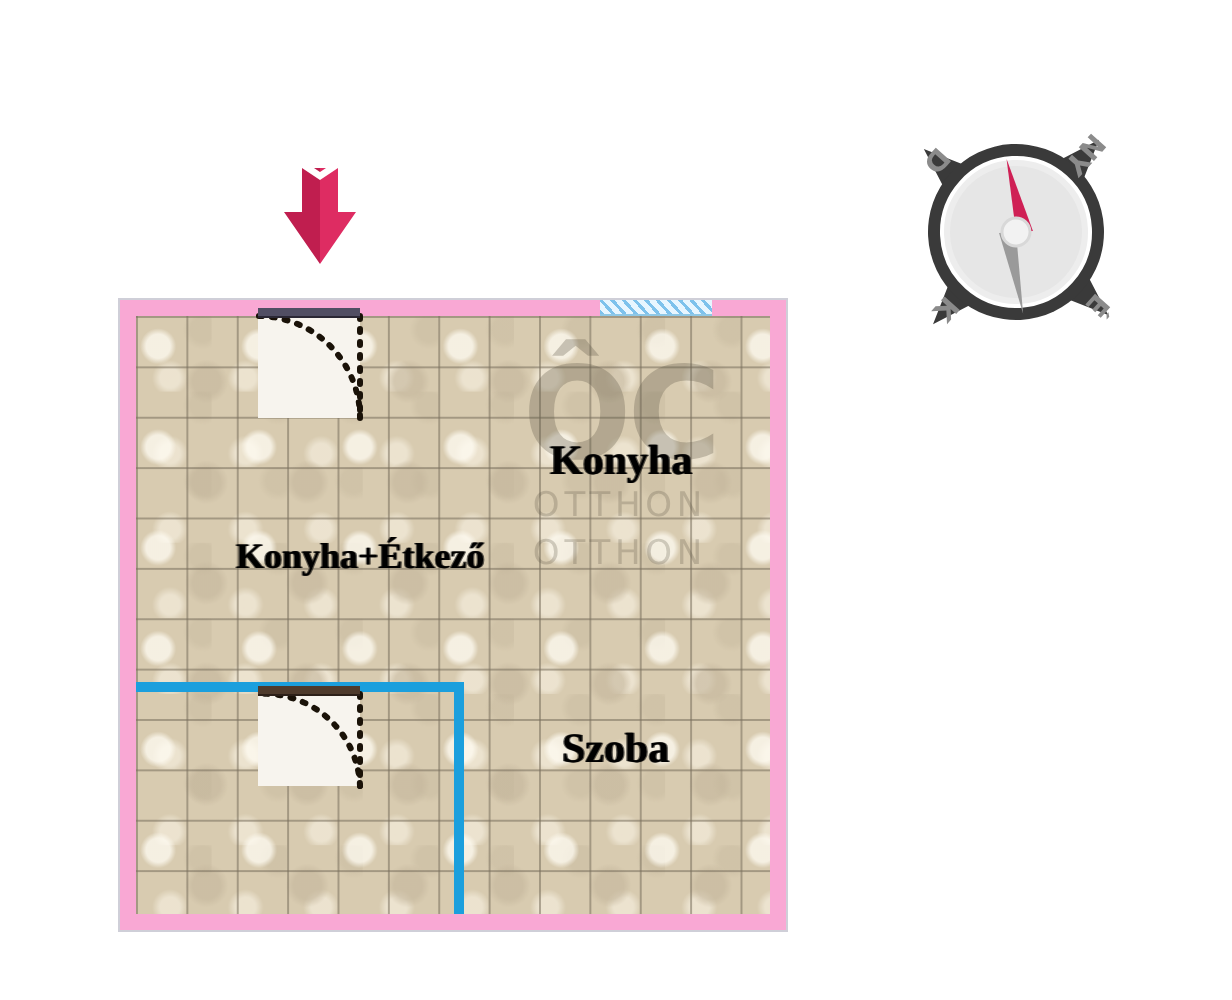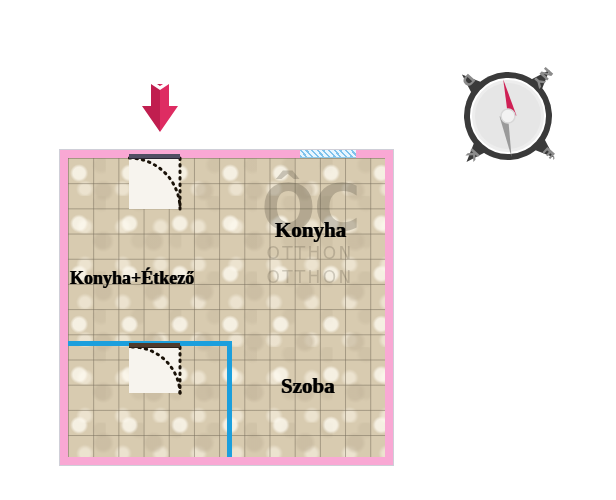--- a/index.html
+++ b/index.html
@@ -123,22 +123,22 @@
     position: absolute;
     font-family: "Liberation Serif", serif;
     font-weight: 700;
     color: #000000;
     white-space: nowrap;
     text-shadow:
       0.6px 0 0 rgba(0,0,0,.6),
       -0.6px 0 0 rgba(0,0,0,.6);
   }
   #label-nappali   { left: 275px; top: 218px; font-size: 21px; }
-  #label-konyha    { left: 70px;  top: 268px; font-size: 18px; }
-  #label-szoba     { left: 281px; top: 374px; font-size: 21px; }
+  #label-konyha    { left: 70px;  top: 268px; font-size: 18px; padding-left: 48px; }
+  #label-szoba     { left: 281px; top: 362px; font-size: 21px; }
   #label-furdo     { left: 107px; top: 395px; font-size: 21px; }
 
   
   .window {
     position: absolute;
     left: 300px;
     top: 149px;
     width: 56px;
     height: 9px;
     background-color: #ddf0fb;

